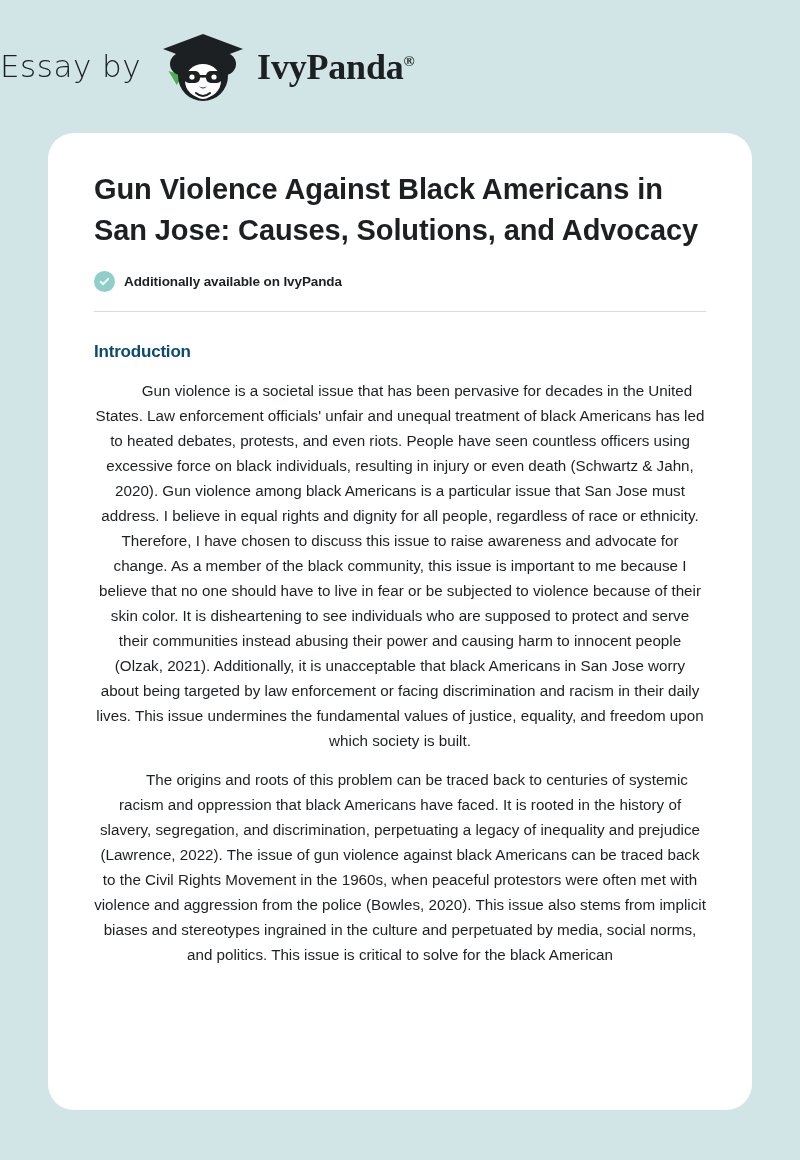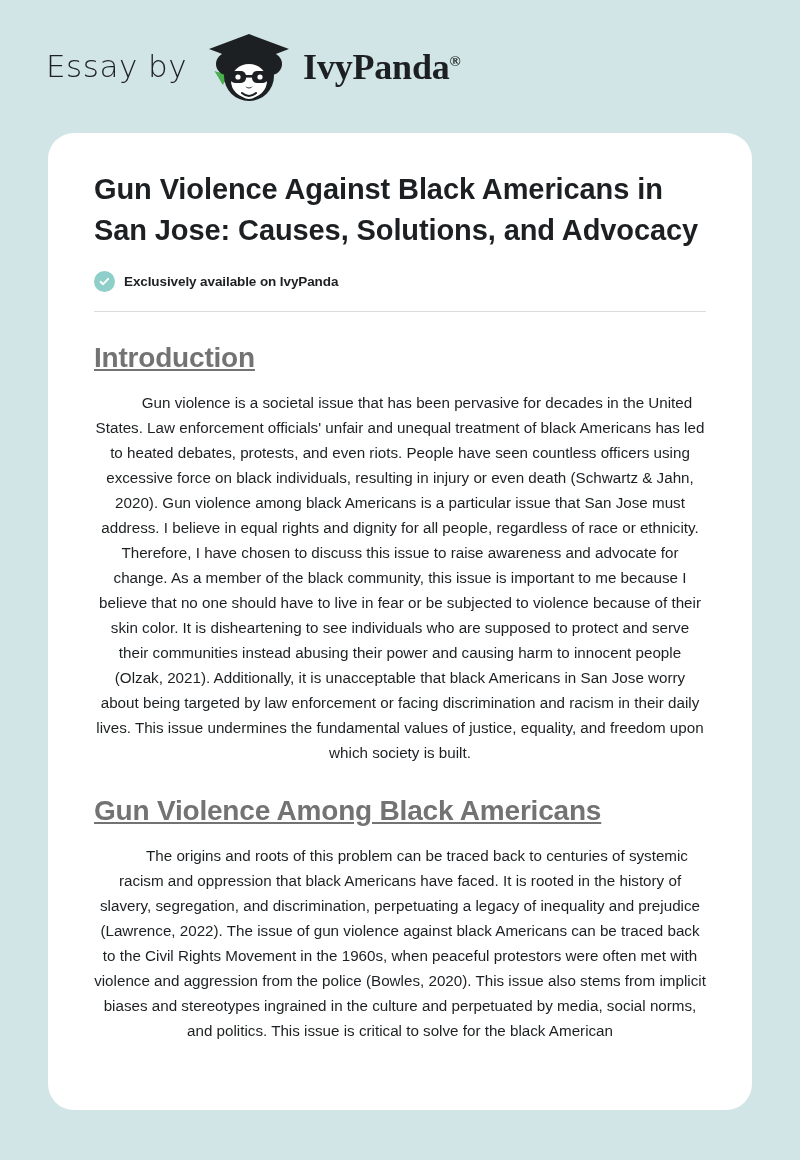--- a/index.html
+++ b/index.html
@@ -12,21 +12,20 @@
     background: #d2e5e6;
     font-family: "Liberation Sans", sans-serif;
     overflow: hidden;
   }
 
   
   .brand-header {
     display: flex;
     align-items: center;
     height: 133px;
-    padding-left: 46px;
     box-sizing: border-box;
   }
   .brand-essay-by {
     font-family: "DejaVu Sans", sans-serif;
     font-size: 31px;
     font-weight: 300;
     color: #1d2022;
     letter-spacing: 0.5px;
     line-height: 1;
     margin-right: 14px;
@@ -110,26 +109,25 @@
   .divider {
     height: 1px;
     background: #d9dcdd;
     margin-top: 19px;
     margin-bottom: 0;
     border: 0;
   }
 
   .section-heading {
     font-family: "Liberation Sans", sans-serif;
-    font-size: 28px;
-    font-weight: bold;
-    color: #737373;
+    font-size: 17px;
+    font-weight: bold;
+    color: #0c4a6e;
     margin: 30px 0 0 0;
     letter-spacing: -0.2px;
-    text-decoration: underline;
   }
 
   .body-paragraph {
     font-family: "Liberation Sans", sans-serif;
     font-size: 15.2px;
     line-height: 25px;
     color: #1d2022;
     margin: 14px 0 0 0;
     text-indent: 34px;
     text-align: center;
@@ -188,24 +186,23 @@
 <div class="paper-card">
 
   <h1 class="doc-title">Gun Violence Against Black Americans in San Jose: Causes, Solutions, and Advocacy</h1>
 
   <div class="exclusive-badge">
     <span class="badge-check">
       <svg width="13" height="13" viewBox="0 0 13 13" xmlns="http://www.w3.org/2000/svg">
         <path d="M2.6 6.8 L5.1 9.2 L10.2 3.8" stroke="#ffffff" stroke-width="1.9" fill="none" stroke-linecap="round" stroke-linejoin="round"></path>
       </svg>
     </span>
-    <span class="badge-text">Exclusively available on IvyPanda</span>
+    <span class="badge-text">Additionally available on IvyPanda</span>
   </div>
 
   <hr class="divider">
 
   <h2 class="section-heading">Introduction</h2>
   <p class="body-paragraph">Gun violence is a societal issue that has been pervasive for decades in the United States. Law enforcement officials' unfair and unequal treatment of black Americans has led to heated debates, protests, and even riots. People have seen countless officers using excessive force on black individuals, resulting in injury or even death (Schwartz &amp; Jahn, 2020). Gun violence among black Americans is a particular issue that San Jose must address. I believe in equal rights and dignity for all people, regardless of race or ethnicity. Therefore, I have chosen to discuss this issue to raise awareness and advocate for change. As a member of the black community, this issue is important to me because I believe that no one should have to live in fear or be subjected to violence because of their skin color. It is disheartening to see individuals who are supposed to protect and serve their communities instead abusing their power and causing harm to innocent people (Olzak, 2021). Additionally, it is unacceptable that black Americans in San Jose worry about being targeted by law enforcement or facing discrimination and racism in their daily lives. This issue undermines the fundamental values of justice, equality, and freedom upon which society is built.</p>
 
-  <h2 class="section-heading">Gun Violence Among Black Americans</h2>
   <p class="body-paragraph">The origins and roots of this problem can be traced back to centuries of systemic racism and oppression that black Americans have faced. It is rooted in the history of slavery, segregation, and discrimination, perpetuating a legacy of inequality and prejudice (Lawrence, 2022). The issue of gun violence against black Americans can be traced back to the Civil Rights Movement in the 1960s, when peaceful protestors were often met with violence and aggression from the police (Bowles, 2020). This issue also stems from implicit biases and stereotypes ingrained in the culture and perpetuated by media, social norms, and politics. This issue is critical to solve for the black American</p>
 
 </div>
 
 </body></html>

